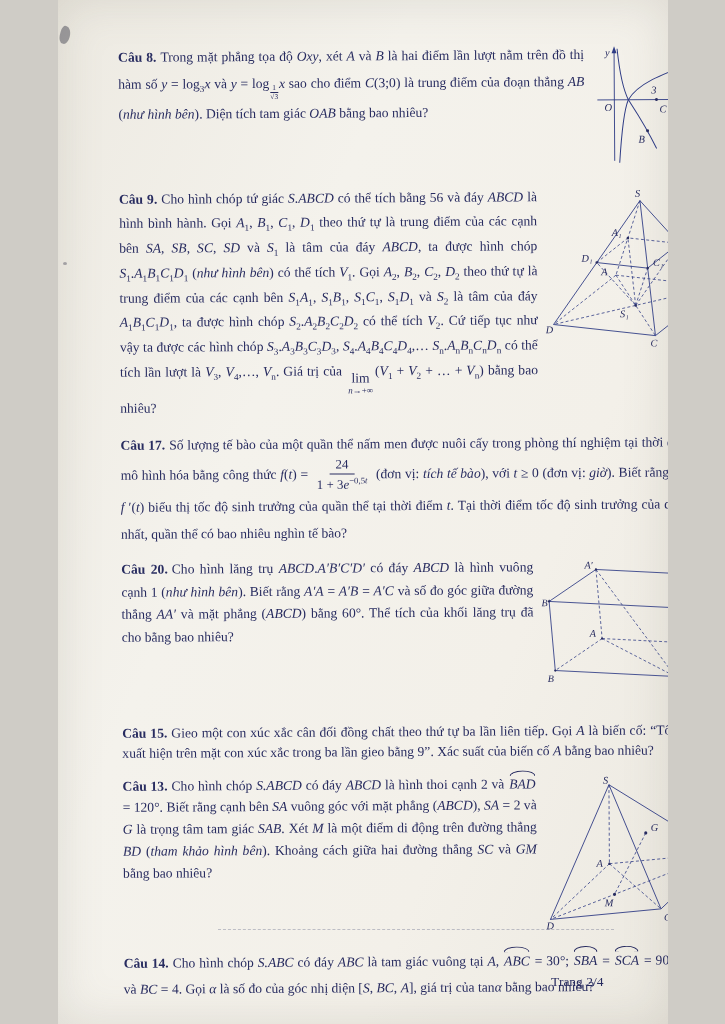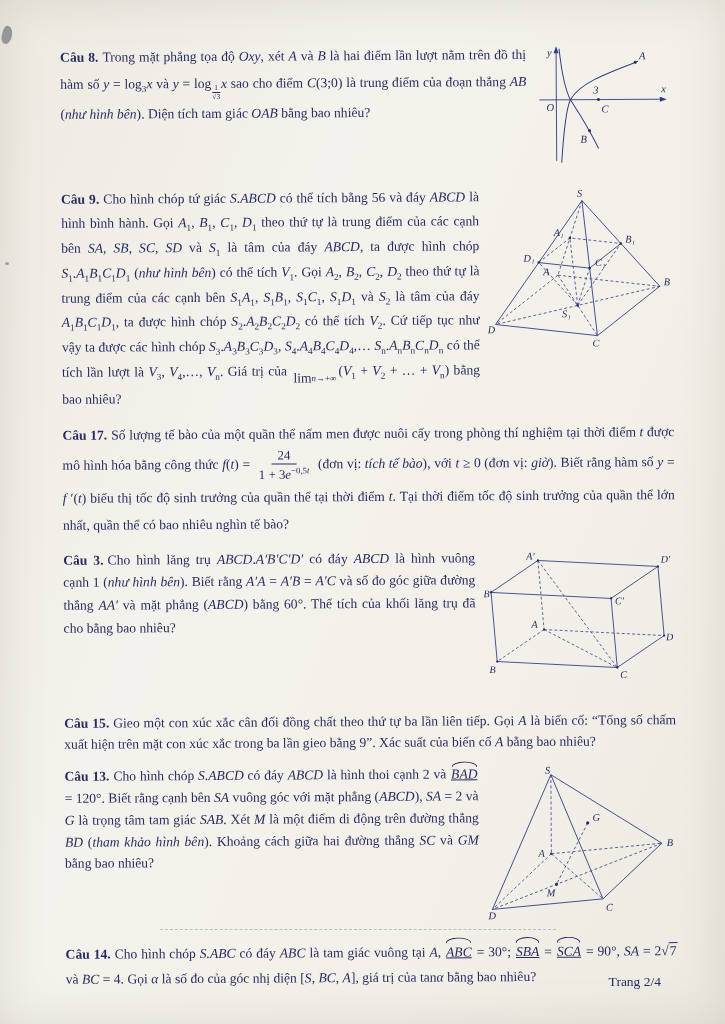--- a/index.html
+++ b/index.html
@@ -1,42 +1,42 @@
 <!DOCTYPE html>
 <html><head>
 <meta charset="utf-8">
 <style>
   *{box-sizing:border-box}
   html,body{margin:0;padding:0}
   body{background:#cfccc6;display:flex;justify-content:center;}
-  .page{position:relative;width:725px;height:1024px;overflow:hidden;
+  .page{position:relative;width:610px;height:1024px;overflow:hidden;
         background:linear-gradient(112deg,#edeae2 0%,#f4f2ec 35%,#f3f0e9 70%,#ece9e1 100%);
         color:#282c60;font-family:"Liberation Serif","DejaVu Serif",serif;
         box-shadow:inset 0 0 46px rgba(120,115,100,.18);}
   .content{position:absolute;left:60px;top:42px;width:612px;
            transform:rotate(-0.35deg);transform-origin:50% 0;}
   .q{margin-bottom:11px;font-size:13.6px;text-align:justify;}
   .qlabel{font-weight:700;margin-right:4px;}
   .qrow{display:flex;gap:8px;align-items:flex-start;}
   .qtext{flex:1 1 auto;text-align:justify;}
   .qfig{flex:0 0 auto;padding-top:2px;}
   sub{font-size:.68em;}  sup{font-size:.68em;}
   .lh205{line-height:2.02}.lh175{line-height:1.74}.lh20{line-height:2.0}
   .lh17{line-height:1.66}.lh145{line-height:1.5}.lh16{line-height:1.6}.lh185{line-height:1.85}
   .frac{display:inline-flex;flex-direction:column;align-items:center;vertical-align:middle;
         line-height:1.15;margin:0 3px;font-size:.95em;}
   .frac .num{border-bottom:1px solid currentColor;padding:0 6px 1px;}
   .frac .den{padding:1px 2px 0;}
   .sfrac{display:inline-flex;flex-direction:column;align-items:center;line-height:1;
          font-size:.8em;vertical-align:text-top;margin:0 1px;}
   .sfrac .sn{border-bottom:1px solid currentColor;padding:0 2px;}
-  .lim{display:inline-flex;flex-direction:row;align-items:center;line-height:1.05;
+  .lim{display:inline-flex;flex-direction:column;align-items:center;line-height:1.05;
        vertical-align:-0.55em;margin:0 2px;}
   .lim .limsub{font-size:.66em;}
-  .arc{position:relative;display:inline-block;padding:0 1px;text-decoration:underline;}
+  .arc{position:relative;display:inline-block;padding:0 1px;}
   .arc::before{content:'';position:absolute;left:1px;right:1px;top:-2.5px;height:5px;
        border:1px solid currentColor;border-bottom:none;
        border-radius:50% 50% 0 0/100% 100% 0 0;}
   .ov{border-top:1px solid currentColor;padding:0 1px;}
   .flabel{font-style:italic;font-size:10.5px;fill:#282c60;
           font-family:"Liberation Serif","DejaVu Serif",serif;}
   .footer{position:absolute;right:64px;bottom:34px;font-size:13.5px;}
   .scan-corner{position:absolute;left:2px;top:26px;width:10px;height:18px;background:#4a4a55;
                opacity:.5;border-radius:40% 60% 50% 50%;transform:rotate(14deg);}
   .scan-dot{position:absolute;left:5px;top:262px;width:4px;height:3px;
@@ -151,21 +151,21 @@
     <div class="q lh20">
       <span class="qlabel">Câu 17.</span><span>Số lượng tế bào của một quần thể nấm men được nuôi cấy trong phòng thí nghiệm tại thời điểm <i>t</i> được mô hình hóa bằng công thức <i>f</i>(<i>t</i>) = <span class="frac">
             <span class="num">24</span>
             <span class="den">1 + 3<i>e</i><sup>−0,5<i>t</i></sup></span>
           </span> (đơn vị: <i>tích tế bào</i>), với <i>t</i> ≥ 0 (đơn vị: <i>giờ</i>). Biết rằng hàm số <i>y</i> = <i>f</i> ′(<i>t</i>) biểu thị tốc độ sinh trưởng của quần thể tại thời điểm <i>t</i>. Tại thời điểm tốc độ sinh trưởng của quần thể lớn nhất, quần thể có bao nhiêu nghìn tế bào?</span>
     </div>
 
     <div class="q lh17">
       <div class="qrow">
         <div class="qtext">
-          <span class="qlabel">Câu 3.</span><span>Cho hình lăng trụ <i>ABCD</i>.<i>A′B′C′D′</i> có đáy <i>ABCD</i> là hình vuông cạnh 1 (<i>như hình bên</i>). Biết rằng <i>A′A</i> = <i>A′B</i> = <i>A′C</i> và số đo góc giữa đường thẳng <i>AA′</i> và mặt phẳng (<i>ABCD</i>) bằng 60°. Thể tích của khối lăng trụ đã cho bằng bao nhiêu?</span>
+          <span class="qlabel">Câu 20.</span><span>Cho hình lăng trụ <i>ABCD</i>.<i>A′B′C′D′</i> có đáy <i>ABCD</i> là hình vuông cạnh 1 (<i>như hình bên</i>). Biết rằng <i>A′A</i> = <i>A′B</i> = <i>A′C</i> và số đo góc giữa đường thẳng <i>AA′</i> và mặt phẳng (<i>ABCD</i>) bằng 60°. Thể tích của khối lăng trụ đã cho bằng bao nhiêu?</span>
         </div>
         <div class="qfig">
           <svg width="192" height="144" viewBox="0 0 200 150">
             <g stroke="#2f3c85" stroke-width="0.9" fill="none">
               <path d="M57,12 L8,45 L133,52 L182,19 Z"></path>
               <path d="M8,45 L14,117"></path>
               <path d="M133,52 L139,124"></path>
               <path d="M182,19 L188,91"></path>
               <path d="M14,117 L139,124 L188,91"></path>
             </g>

